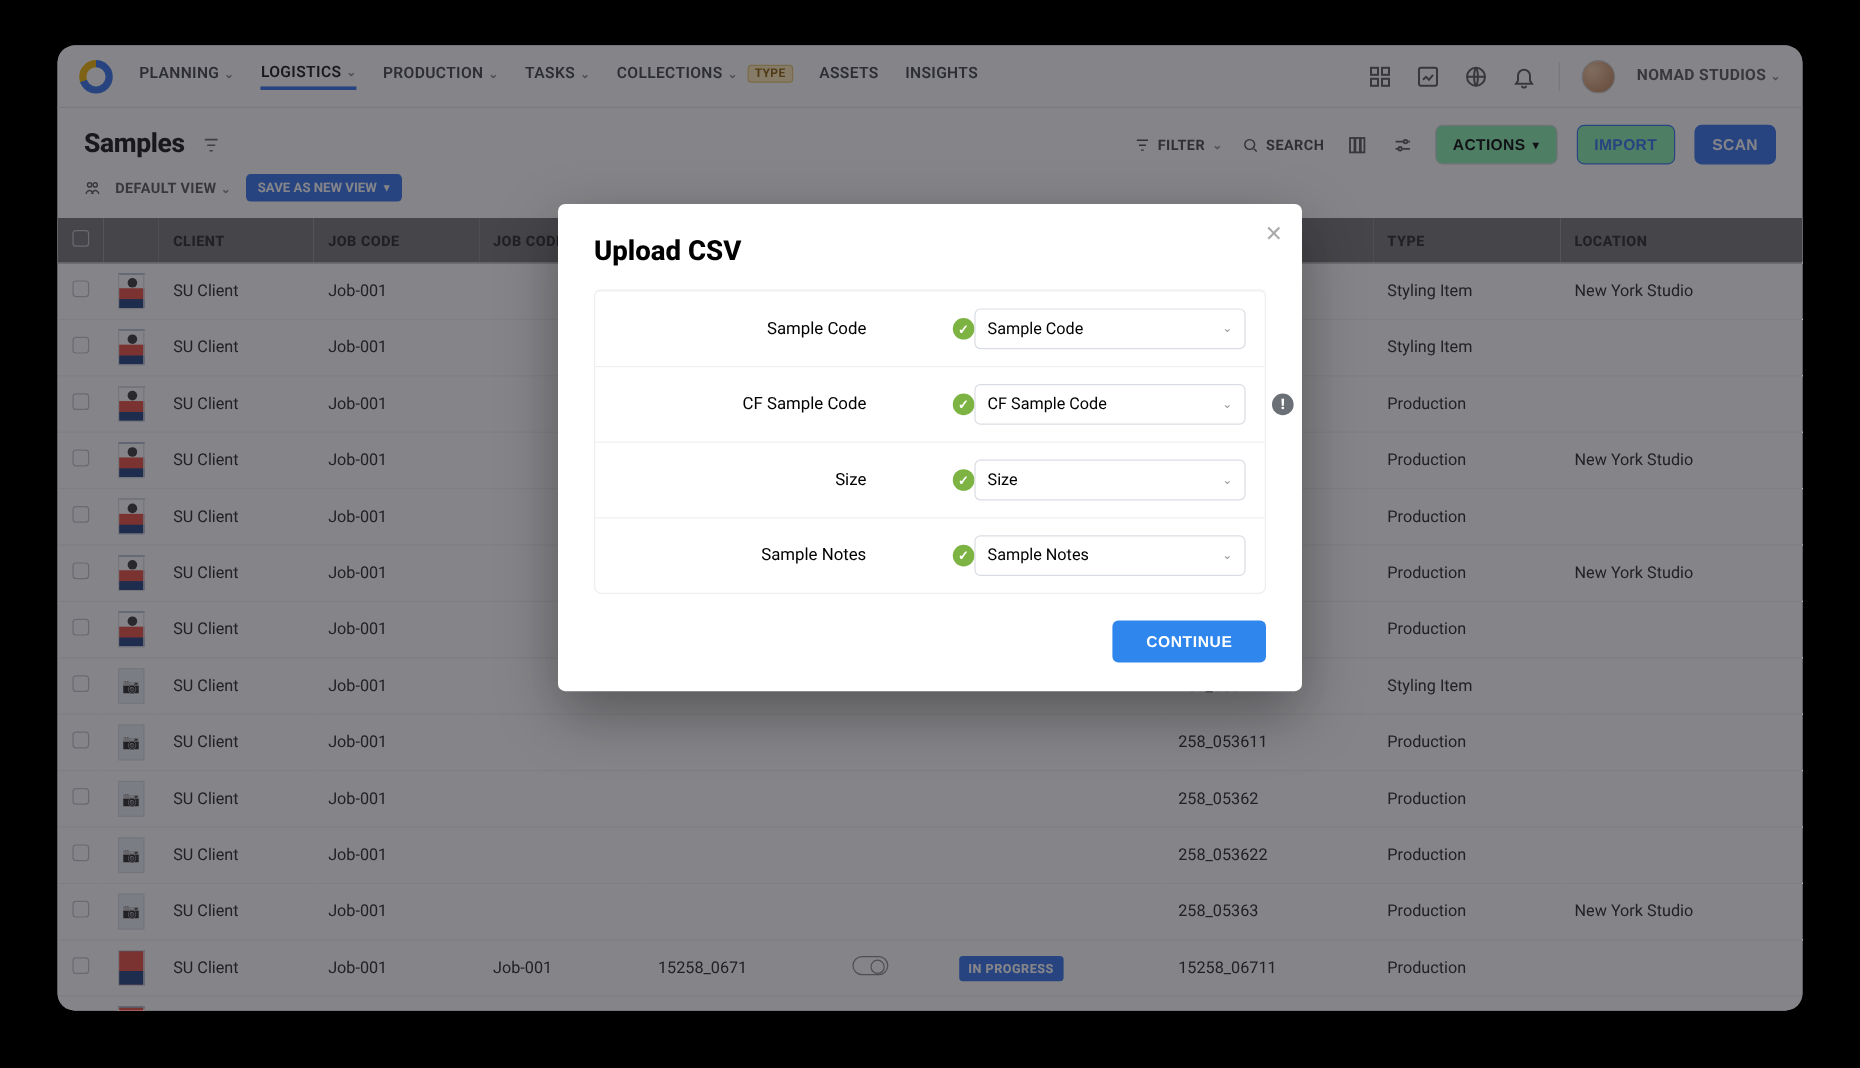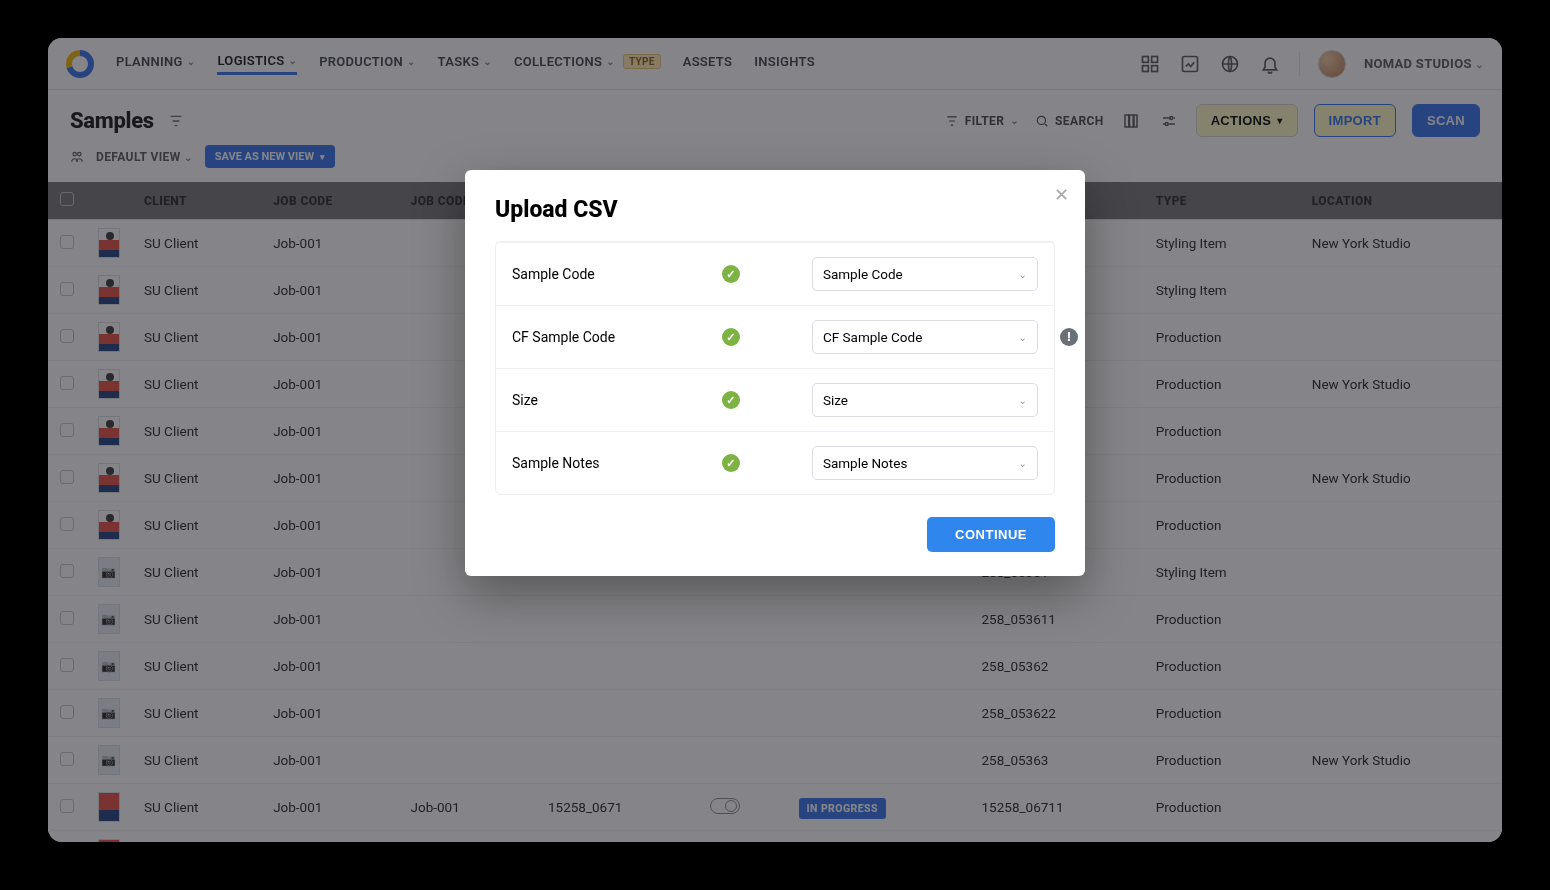--- a/index.html
+++ b/index.html
@@ -71,21 +71,21 @@
   }
   .view-chip { font-weight:700; letter-spacing:.4px;}
   .save-view-btn {
     background:#2f6fed; color:#fff; font-size:11px; font-weight:700;
     padding:5px 10px; border-radius:4px; display:flex; align-items:center; gap:6px;
   }
   .toolbar-right { margin-left:auto; display:flex; align-items:center; gap:16px;}
   .tb-text { font-size:12px; font-weight:700; letter-spacing:.4px; color:#444; display:flex; gap:6px; align-items:center;}
   .btn {
     border:1px solid #cfd3d8; border-radius:6px; padding:8px 14px;
-    font-size:13px; font-weight:700; letter-spacing:.3px; background:#fef9c3; cursor:pointer;
+    font-size:13px; font-weight:700; letter-spacing:.3px; background:#86efac; cursor:pointer;
     display:flex; align-items:center; gap:6px;
   }
   .btn.primary { background:#2f6fed; color:#fff; border-color:#2f6fed;}
   .btn.outline-primary { border-color:#2f6fed; color:#2f6fed;}
   
   .table-wrap { flex:1; overflow:auto; }
   table { width:100%; border-collapse:collapse; font-size:13.5px; color:#222;}
   thead th {
     background:#737373; text-align:left; padding:10px 12px;
     font-size:12px; font-weight:800; letter-spacing:.4px; color:#222;
@@ -123,21 +123,21 @@
   }
   .modal-close { position:absolute; top:14px; right:16px; color:#aaa; font-size:18px; cursor:pointer;}
   .modal-title { font-size:23px; font-weight:800; margin-bottom:18px;}
   .map-table { width:100%; border:1px solid #eceef0; border-radius:6px; }
   .map-head {
     display:grid; grid-template-columns: 1.3fr 90px 1.4fr;
     background:#eef0f2; padding:11px 16px; font-size:11.5px; font-weight:800; letter-spacing:.4px; color:#333;
   }
   .map-row {
     display:grid; grid-template-columns: 1.3fr 90px 1.4fr;
-    align-items:center; padding:14px 16px; border-top:1px solid #eef0f2; font-size:14px; position:relative;
+    align-items:center; padding:14px 16px; border-top:1px solid #eef0f2; font-size:14px; position:relative;text-align:right;
   }
   .check-ic {
     width:18px;height:18px;border-radius:50%;background:#7cb342;display:inline-flex;align-items:center;justify-content:center;color:#fff;font-size:11px;font-weight:900;
   }
   .select {
     border:1px solid #d9dde3; border-radius:5px; padding:8px 10px; font-size:13.5px;
     display:flex; justify-content:space-between; align-items:center; background:#fff;
   }
   .select .sel-caret{font-size:10px;color:#999;}
   .warn-ic {

